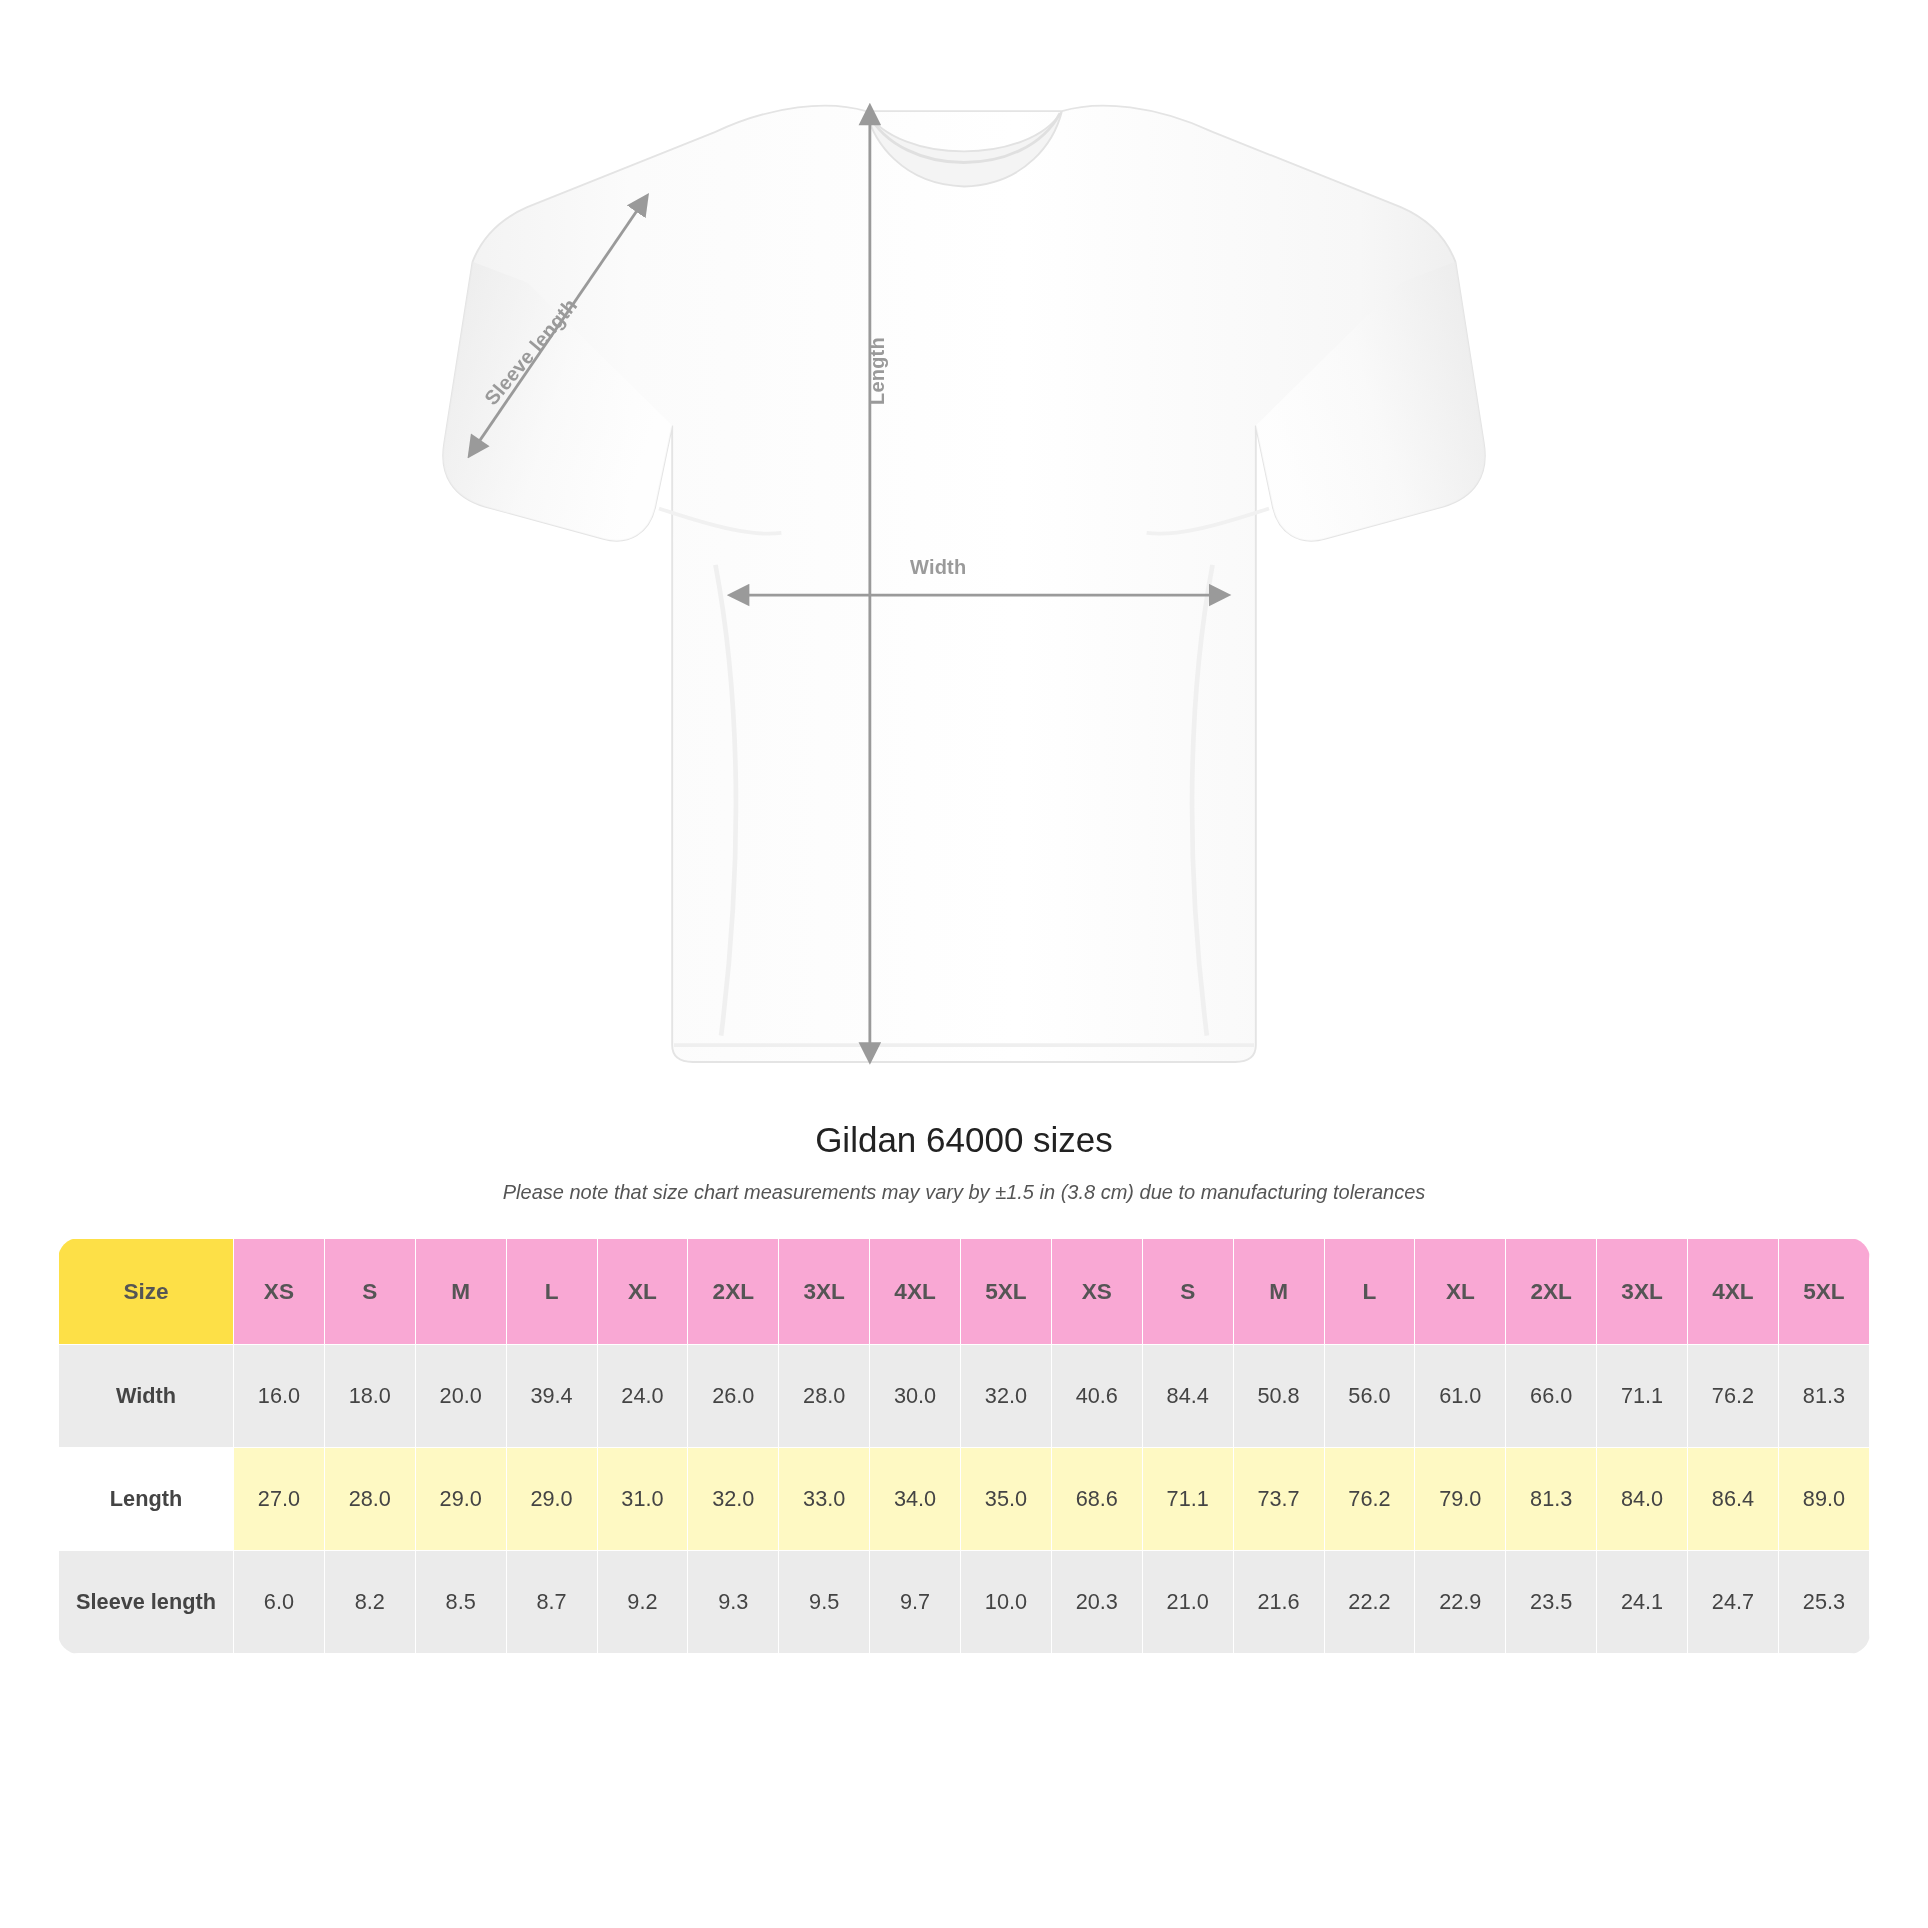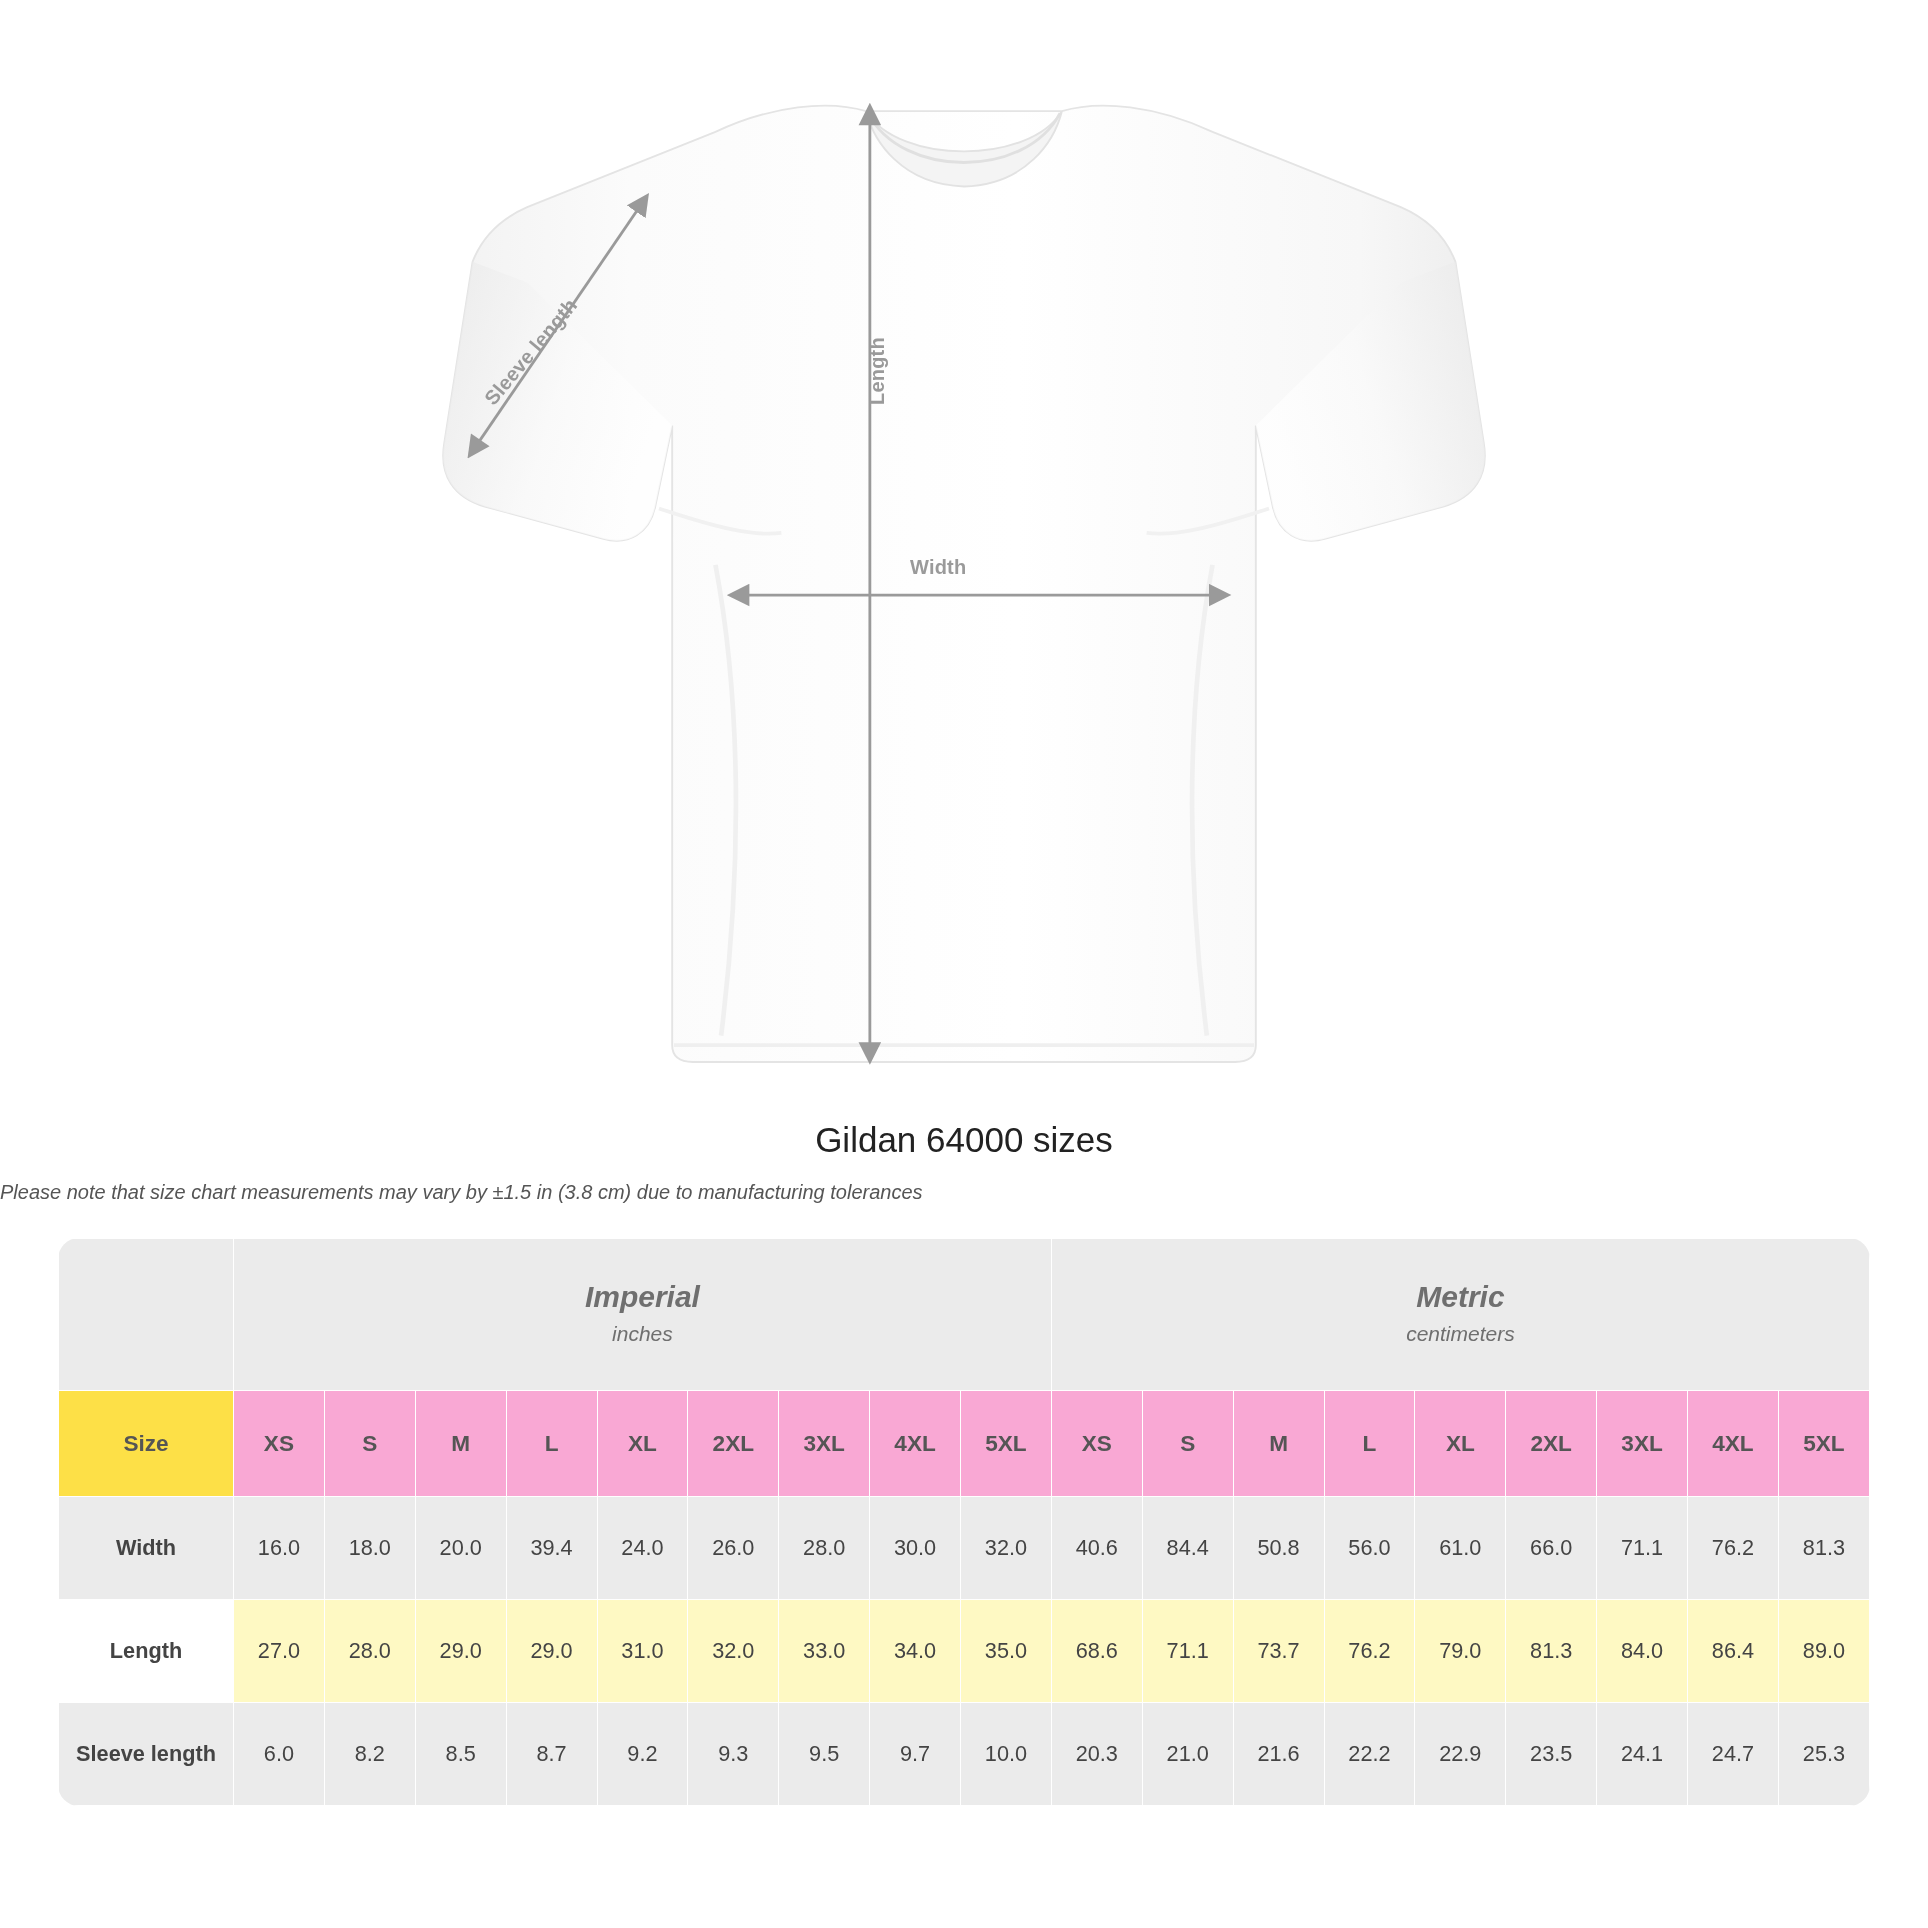--- a/index.html
+++ b/index.html
@@ -60,20 +60,21 @@
 
   
   .chart-title {
     text-align: center;
     font-size: 35px;
     font-weight: normal;
     color: #222222;
     margin-top: 9.4px;
   }
   .chart-note {
+    text-align: center;
     font-size: 20px;
     font-style: italic;
     color: #555555;
     margin-top: 21px;
   }
 
   
   .table-wrap {
     margin: 34px 58px 0 58px;
     border-radius: 21px;
@@ -237,31 +238,20 @@
   <div class="chart-title">Gildan 64000 sizes</div>
   <div class="chart-note">Please note that size chart measurements may vary by ±1.5 in (3.8 cm) due to manufacturing tolerances</div>
 
   <div class="table-wrap">
     <table class="size-table">
       <colgroup>
         <col class="first-col">
         <col span="18" class="val-col">
       </colgroup>
       <tbody>
-        <tr>
-          <td class="corner-cell"></td>
-          <td class="unit-head" colspan="9">
-            <div class="unit-name">Imperial</div>
-            <div class="unit-sub">inches</div>
-          </td>
-          <td class="unit-head" colspan="9">
-            <div class="unit-name">Metric</div>
-            <div class="unit-sub">centimeters</div>
-          </td>
-        </tr>
 
         <tr class="head-row">
           <td class="row-head">Size</td>
           <td>XS</td>
           <td>S</td>
           <td>M</td>
           <td>L</td>
           <td>XL</td>
           <td>2XL</td>
           <td>3XL</td>

